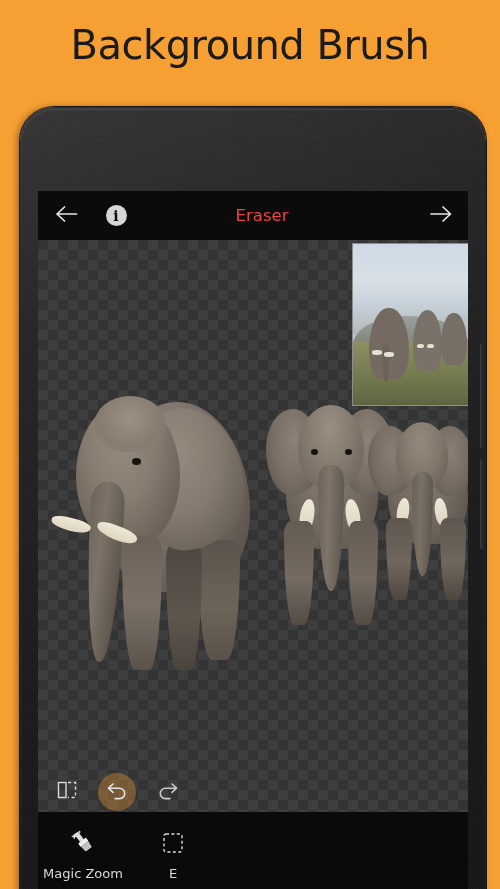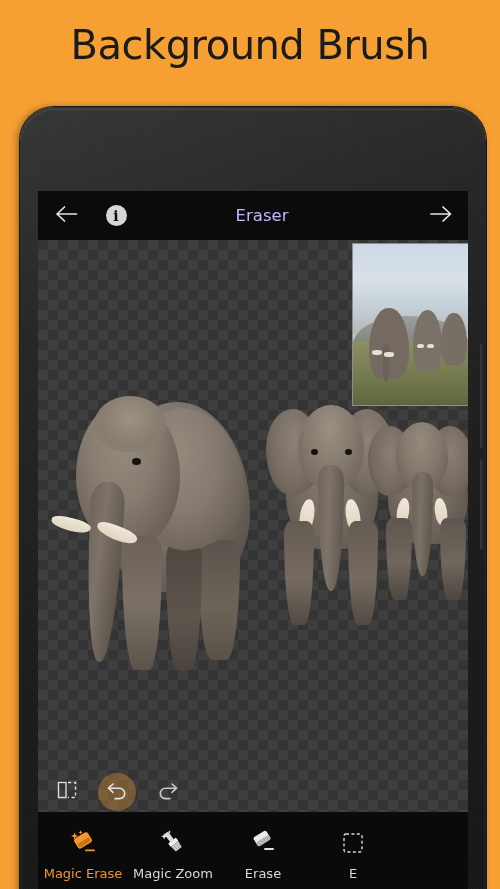--- a/index.html
+++ b/index.html
@@ -92,21 +92,21 @@
   #app-bar{
     position:relative;
     height:49px; width:100%;
     background:#0b0b0b;
     display:flex; align-items:center;
   }
   #back-arrow-btn{ width:56px; display:flex; align-items:center; justify-content:center; }
   #info-btn{ width:44px; display:flex; align-items:center; justify-content:center; }
   #appbar-title{
     flex:1; text-align:center;
-    color:#c4b5fd; font-size:16.5px; font-weight:400;
+    color:#ef4444; font-size:16.5px; font-weight:400;
     font-family:"DejaVu Sans", sans-serif;
     margin-left:-26px;
   }
   #forward-arrow-btn{ width:56px; display:flex; align-items:center; justify-content:center; }
   .info-circle{
     width:21px;height:21px;border-radius:50%;
     background:#d6d6d6;color:#0b0b0b;
     font-size:14px; font-weight:700; font-family:"DejaVu Serif", serif;
     display:flex;align-items:center;justify-content:center;
     line-height:1;
@@ -344,64 +344,37 @@
             </svg>
           </span>
         </div>
 
       </div>
     </div>
 
     <div id="tool-bar">
 
 
-      <div class="tool-item active">
-        <div class="tool-icon">
-          <svg width="30" height="30" viewBox="0 0 30 30">
-            <g transform="rotate(-32 16 15)">
-              <rect x="9" y="7" width="15" height="10.5" rx="2.2" fill="#f6952a"></rect>
-              <rect x="9" y="12.6" width="15" height="4.9" rx="1.6" fill="#c97614"></rect>
-              <rect x="9" y="7" width="15" height="10.5" rx="2.2" fill="none" stroke="#f6a033" stroke-width="1"></rect>
-            </g>
-            <path d="M18 22.4 H26" stroke="#f6952a" stroke-width="1.9" stroke-linecap="round"></path>
-            <path d="M6.6 4.4 L7.6 7 L10.2 8 L7.6 9 L6.6 11.6 L5.6 9 L3 8 L5.6 7 Z" fill="#f6952a"></path>
-            <path d="M12.6 2.2 L13.2 3.8 L14.8 4.4 L13.2 5 L12.6 6.6 L12 5 L10.4 4.4 L12 3.8 Z" fill="#f6952a"></path>
-          </svg>
-        </div>
-        <div class="tool-label">Magic Erase</div>
-      </div>
 
       <div class="tool-item">
         <div class="tool-icon">
           <svg width="30" height="30" viewBox="0 0 30 30">
             <g transform="rotate(-38 16 14)">
               <rect x="13" y="2" width="4.6" height="10" rx="1.3" fill="#dcdcdc"></rect>
               <rect x="10.4" y="11.5" width="9.8" height="4.6" rx="1.2" fill="#efefef"></rect>
               <path d="M10.6 16.2 H20 L19 22.6 H11.6 Z" fill="#d2d2d2"></path>
               <path d="M11.6 17.2 V22 M14 17.2 V22 M16.4 17.2 V22 M18.8 17.2 V22" stroke="#8f8f8f" stroke-width="0.7"></path>
             </g>
             <path d="M6.2 5.2 L7.1 7.4 L9.3 8.3 L7.1 9.2 L6.2 11.4 L5.3 9.2 L3.1 8.3 L5.3 7.4 Z" fill="#e8e8e8"></path>
             <path d="M11.4 2.2 L11.9 3.6 L13.3 4.1 L11.9 4.6 L11.4 6 L10.9 4.6 L9.5 4.1 L10.9 3.6 Z" fill="#e8e8e8"></path>
           </svg>
         </div>
         <div class="tool-label">Magic Zoom</div>
       </div>
 
-      <div class="tool-item">
-        <div class="tool-icon">
-          <svg width="30" height="30" viewBox="0 0 30 30">
-            <g transform="rotate(-32 15 13)">
-              <rect x="8" y="5" width="15" height="10.5" rx="2.2" fill="#eaeaea"></rect>
-              <rect x="8" y="10.6" width="15" height="4.9" rx="1.6" fill="#b4b4b4"></rect>
-            </g>
-            <path d="M17 21 H25" stroke="#e0e0e0" stroke-width="1.9" stroke-linecap="round"></path>
-          </svg>
-        </div>
-        <div class="tool-label">Erase</div>
-      </div>
 
       <div class="tool-item" id="tool-item-extract">
         <div class="tool-icon">
           <svg width="30" height="30" viewBox="0 0 30 30">
             <rect x="6" y="6" width="18" height="18" rx="2" fill="none" stroke="#dcdcdc" stroke-width="1.4" stroke-dasharray="3 2.4"></rect>
           </svg>
         </div>
         <div class="tool-label">E</div>
       </div>
 

